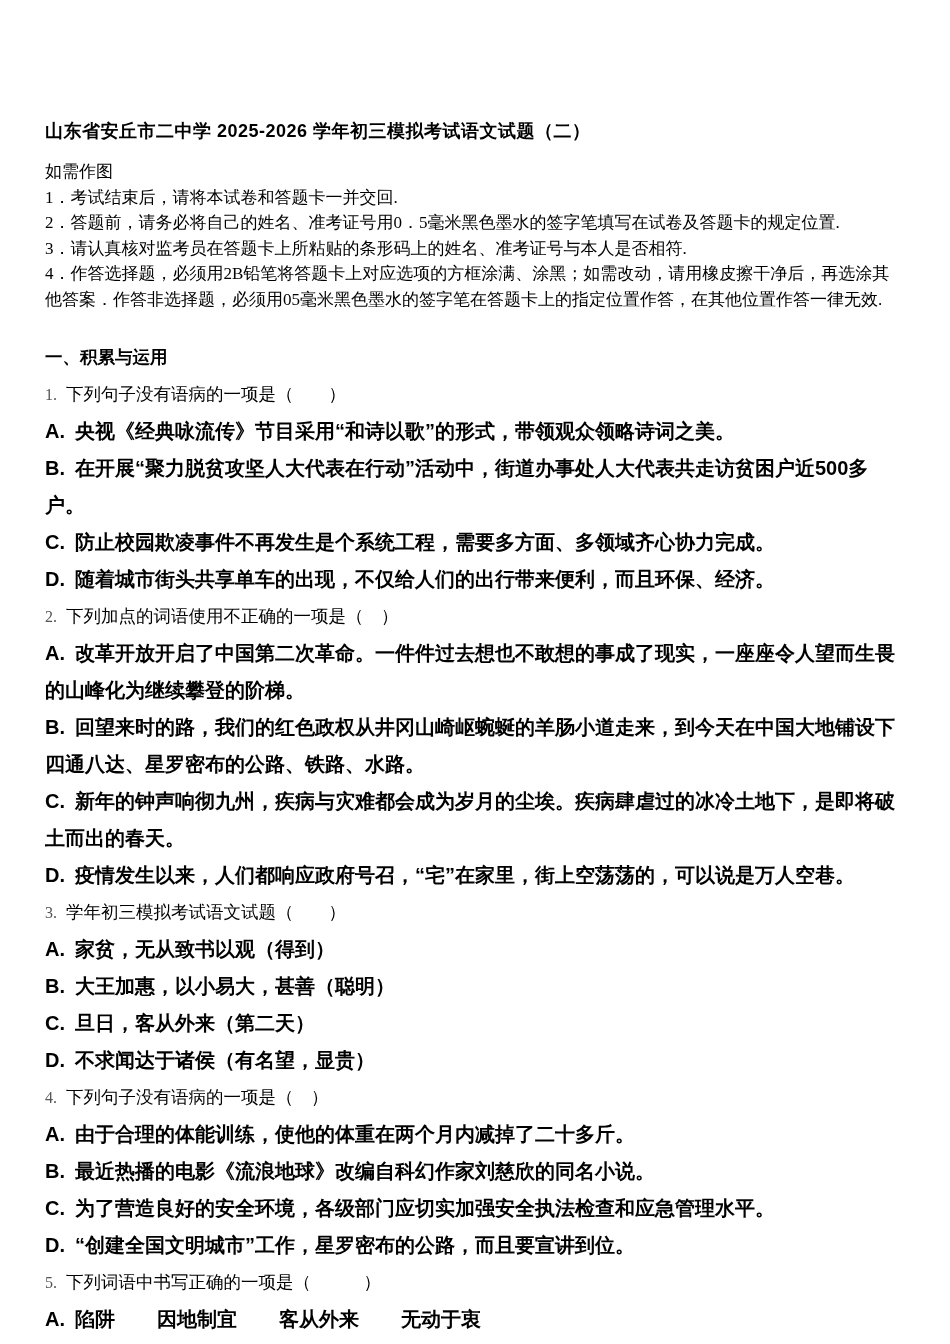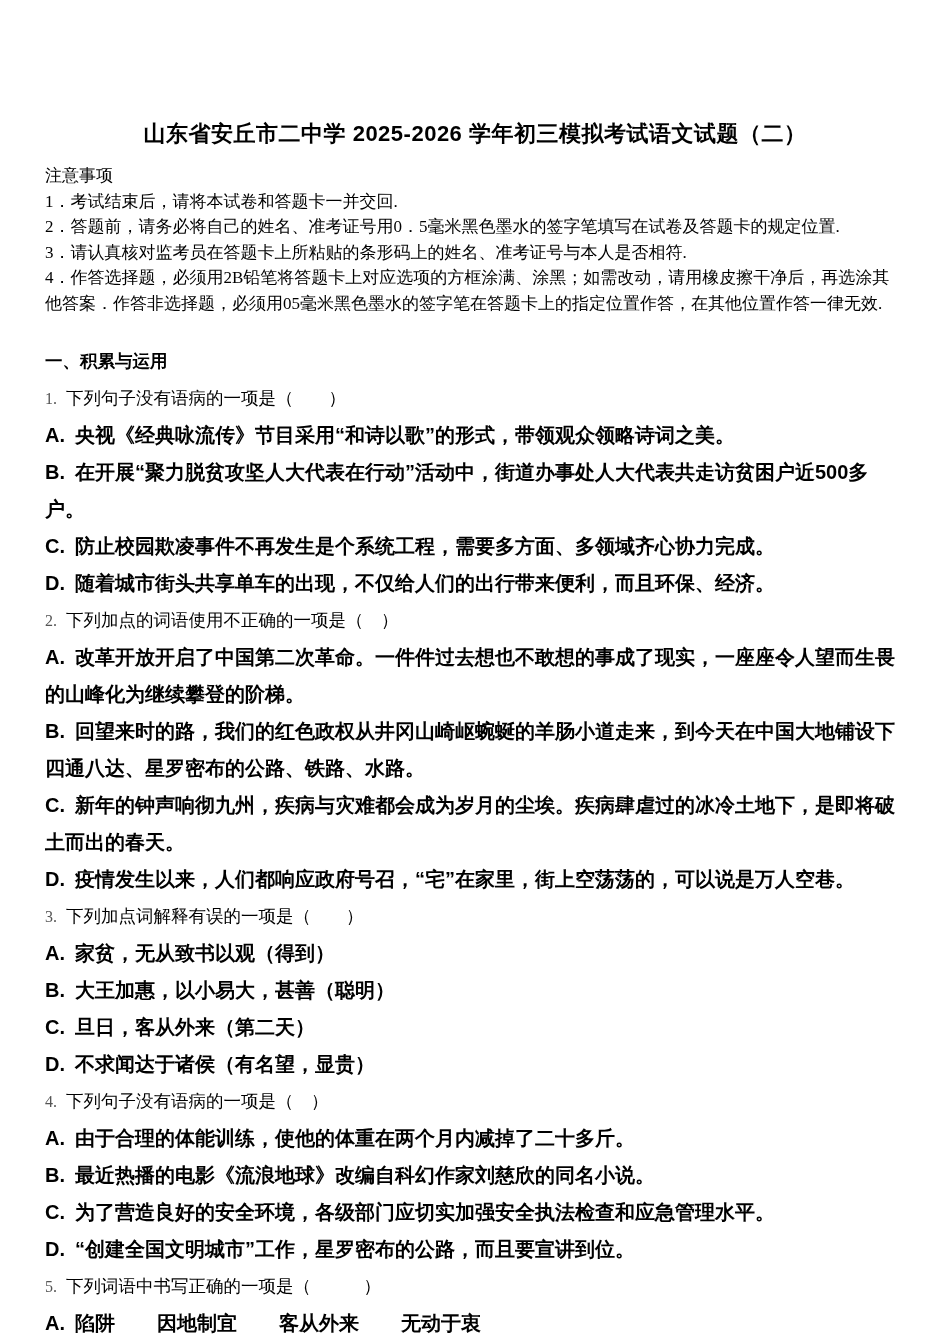--- a/index.html
+++ b/index.html
@@ -14,24 +14,23 @@
     overflow: hidden;
   }
   .page {
     box-sizing: border-box;
     width: 950px;
     height: 1344px;
     padding: 0 45px;
   }
   .title {
     padding-top: 104px;
-    text-align: center;
     font-family: "Liberation Sans", sans-serif;
     font-weight: 900;
-    font-size: 22px;
+    font-size: 18px;
     line-height: 30px;
     letter-spacing: 0.5px;
   }
   .notice {
     margin-top: 13px;
     font-family: "Liberation Serif", serif;
     font-size: 17px;
     line-height: 25.5px;
   }
   .notice-heading {
@@ -78,21 +77,21 @@
     margin-right: 6px;
   }
 </style>
 </head>
 <body>
 
 <div class="page">
   <h1 class="title">山东省安丘市二中学 2025-2026 学年初三模拟考试语文试题（二）</h1>
 
   <div class="notice">
-    <p class="notice-heading">注意事项</p>
+    <p class="notice-heading">如需作图</p>
     <div>
         <p class="notice-item">1．考试结束后，请将本试卷和答题卡一并交回.</p>
         <p class="notice-item">2．答题前，请务必将自己的姓名、准考证号用0．5毫米黑色墨水的签字笔填写在试卷及答题卡的规定位置.</p>
         <p class="notice-item">3．请认真核对监考员在答题卡上所粘贴的条形码上的姓名、准考证号与本人是否相符.</p>
         <p class="notice-item">4．作答选择题，必须用2B铅笔将答题卡上对应选项的方框涂满、涂黑；如需改动，请用橡皮擦干净后，再选涂其他答案．作答非选择题，必须用05毫米黑色墨水的签字笔在答题卡上的指定位置作答，在其他位置作答一律无效.</p>
       </div>
   </div>
 
   <div class="section-heading">一、积累与运用</div>
 
@@ -105,21 +104,21 @@
         <p class="option"><span class="option-label">D.</span><span class="option-text">随着城市街头共享单车的出现，不仅给人们的出行带来便利，而且环保、经济。</span></p>
       </div>
       <div class="question">
         <p class="stem"><span class="qnum">2.</span><span class="stem-text">下列加点的词语使用不正确的一项是（　）</span></p>
         <p class="option"><span class="option-label">A.</span><span class="option-text">改革开放开启了中国第二次革命。一件件过去想也不敢想的事成了现实，一座座令人望而生畏的山峰化为继续攀登的阶梯。</span></p>
         <p class="option"><span class="option-label">B.</span><span class="option-text">回望来时的路，我们的红色政权从井冈山崎岖蜿蜒的羊肠小道走来，到今天在中国大地铺设下四通八达、星罗密布的公路、铁路、水路。</span></p>
         <p class="option"><span class="option-label">C.</span><span class="option-text">新年的钟声响彻九州，疾病与灾难都会成为岁月的尘埃。疾病肆虐过的冰冷土地下，是即将破土而出的春天。</span></p>
         <p class="option"><span class="option-label">D.</span><span class="option-text">疫情发生以来，人们都响应政府号召，“宅”在家里，街上空荡荡的，可以说是万人空巷。</span></p>
       </div>
       <div class="question">
-        <p class="stem"><span class="qnum">3.</span><span class="stem-text">下列加点词解释有误的一项是（　　）</span></p>
+        <p class="stem"><span class="qnum">3.</span><span class="stem-text">学年初三模拟考试语文试题（　　）</span></p>
         <p class="option"><span class="option-label">A.</span><span class="option-text">家贫，无从致书以观（得到）</span></p>
         <p class="option"><span class="option-label">B.</span><span class="option-text">大王加惠，以小易大，甚善（聪明）</span></p>
         <p class="option"><span class="option-label">C.</span><span class="option-text">旦日，客从外来（第二天）</span></p>
         <p class="option"><span class="option-label">D.</span><span class="option-text">不求闻达于诸侯（有名望，显贵）</span></p>
       </div>
       <div class="question">
         <p class="stem"><span class="qnum">4.</span><span class="stem-text">下列句子没有语病的一项是（　）</span></p>
         <p class="option"><span class="option-label">A.</span><span class="option-text">由于合理的体能训练，使他的体重在两个月内减掉了二十多斤。</span></p>
         <p class="option"><span class="option-label">B.</span><span class="option-text">最近热播的电影《流浪地球》改编自科幻作家刘慈欣的同名小说。</span></p>
         <p class="option"><span class="option-label">C.</span><span class="option-text">为了营造良好的安全环境，各级部门应切实加强安全执法检查和应急管理水平。</span></p>

